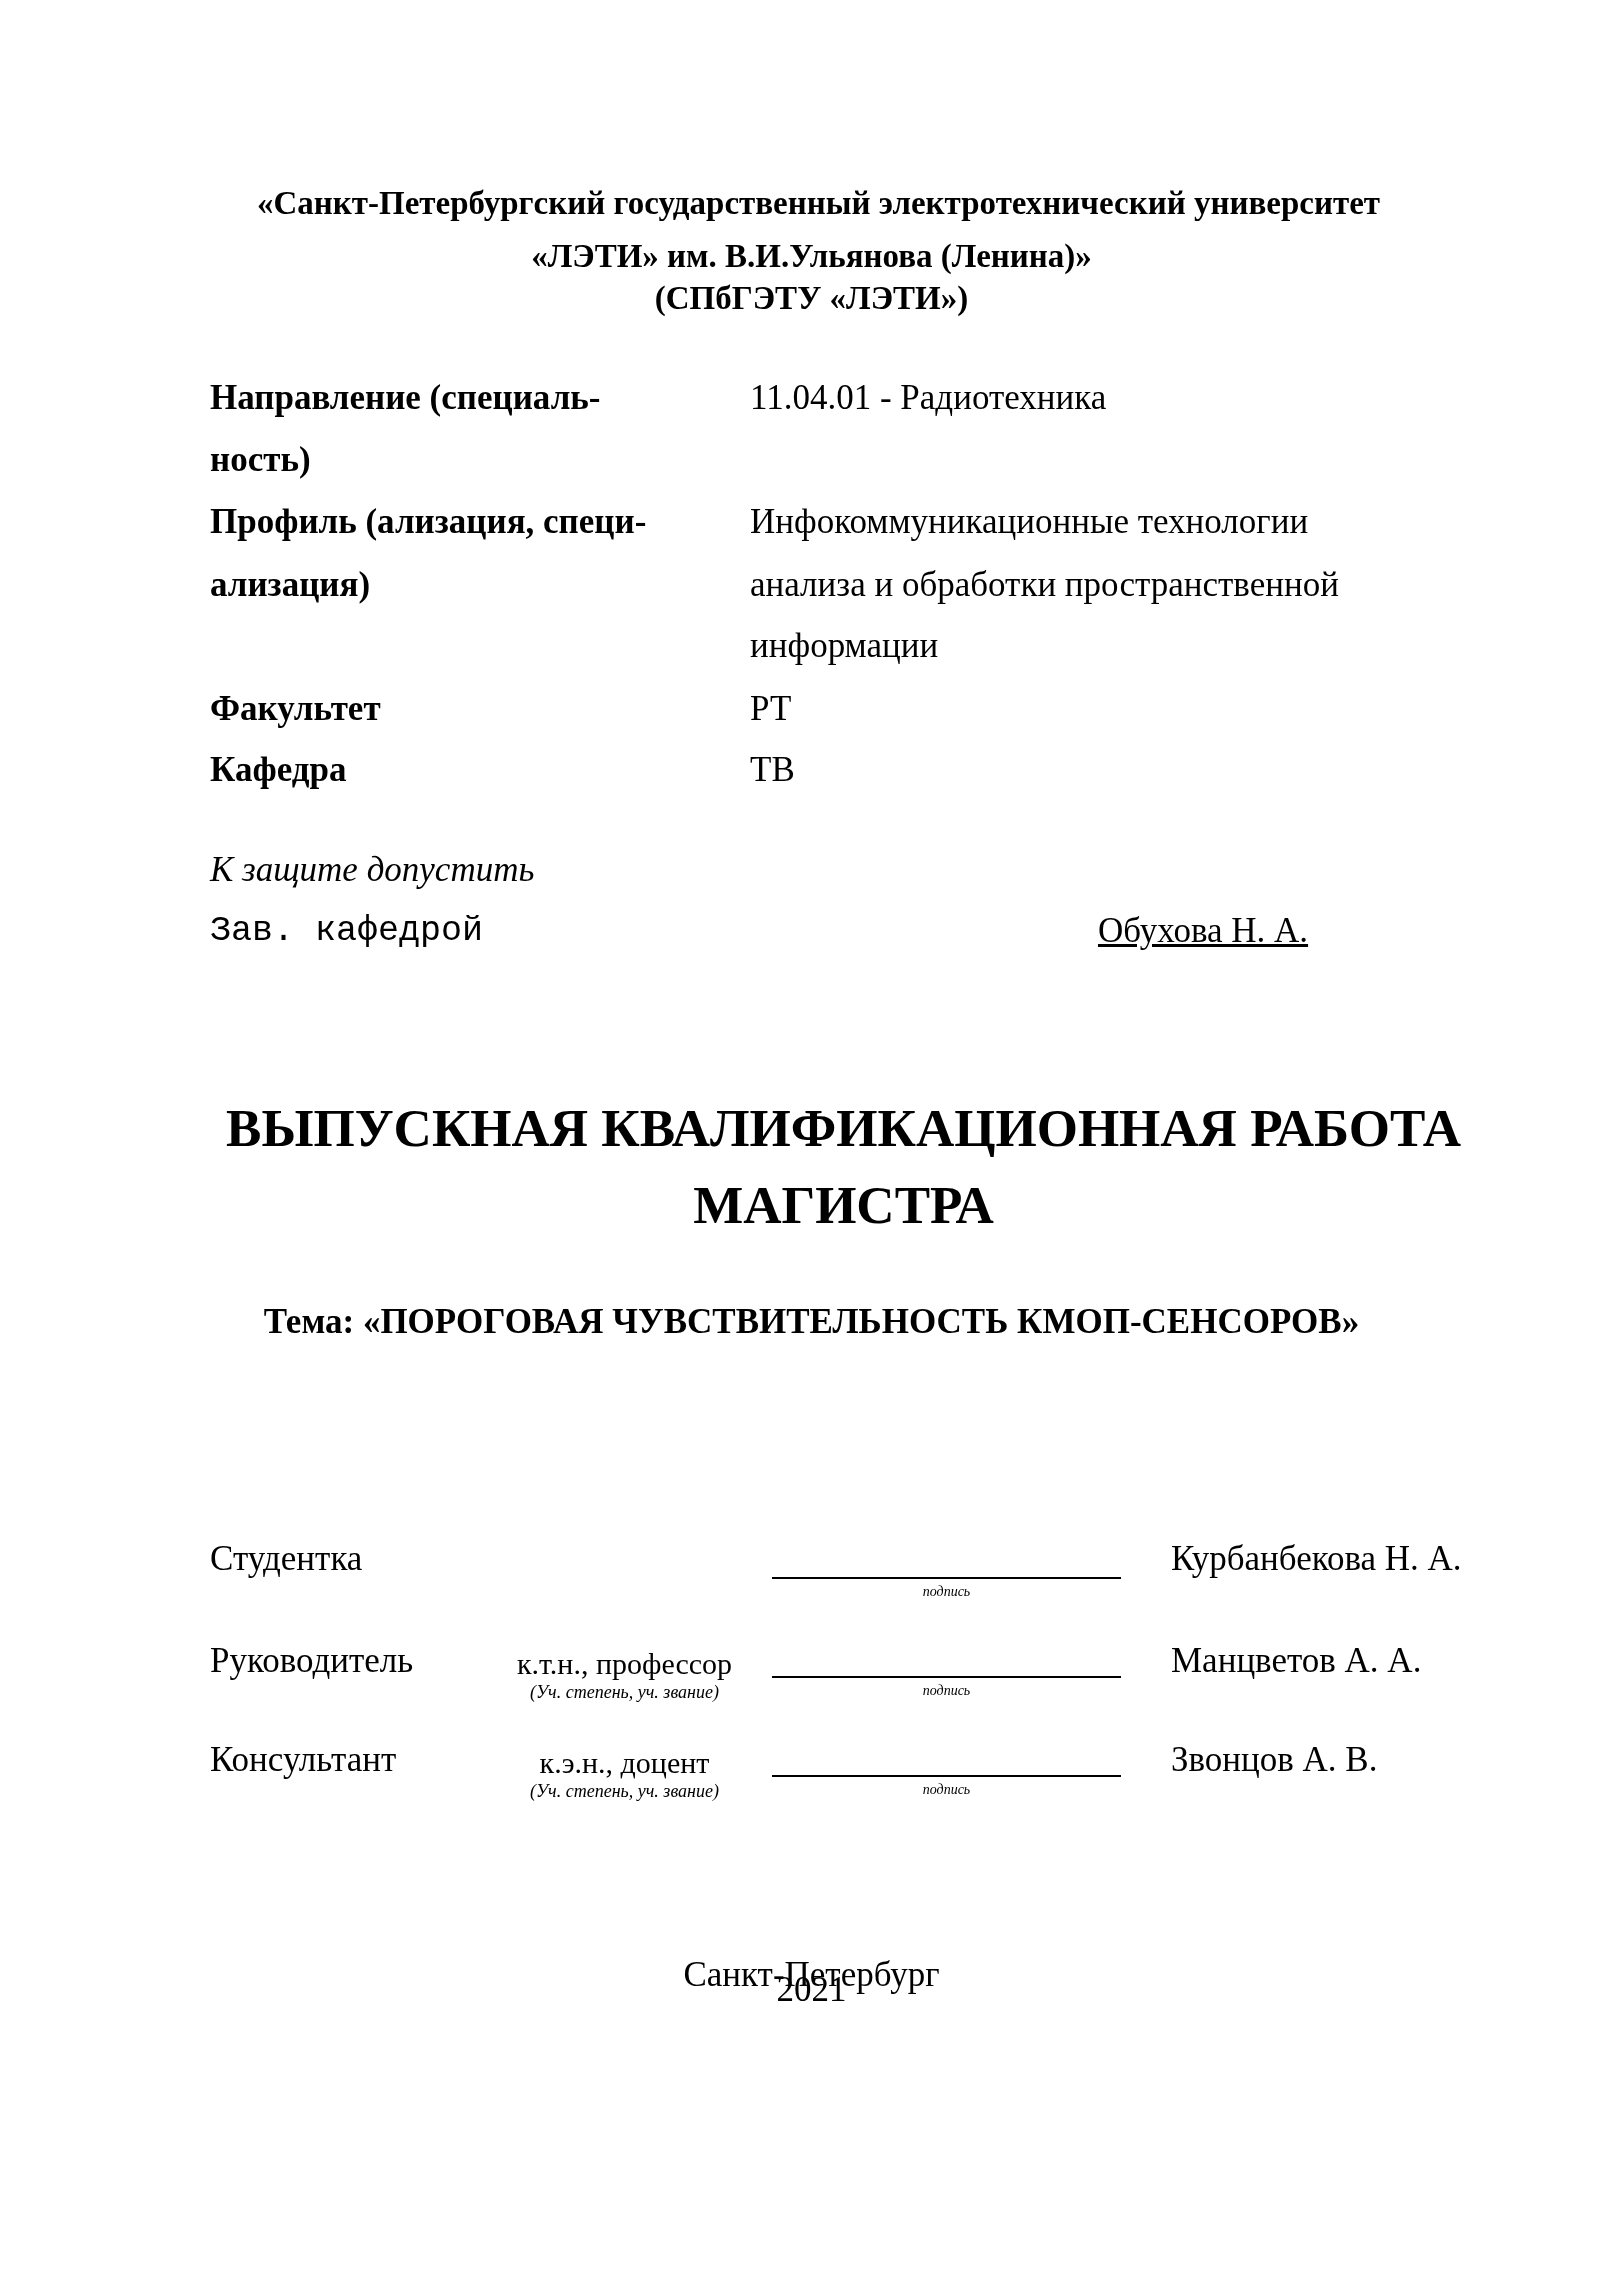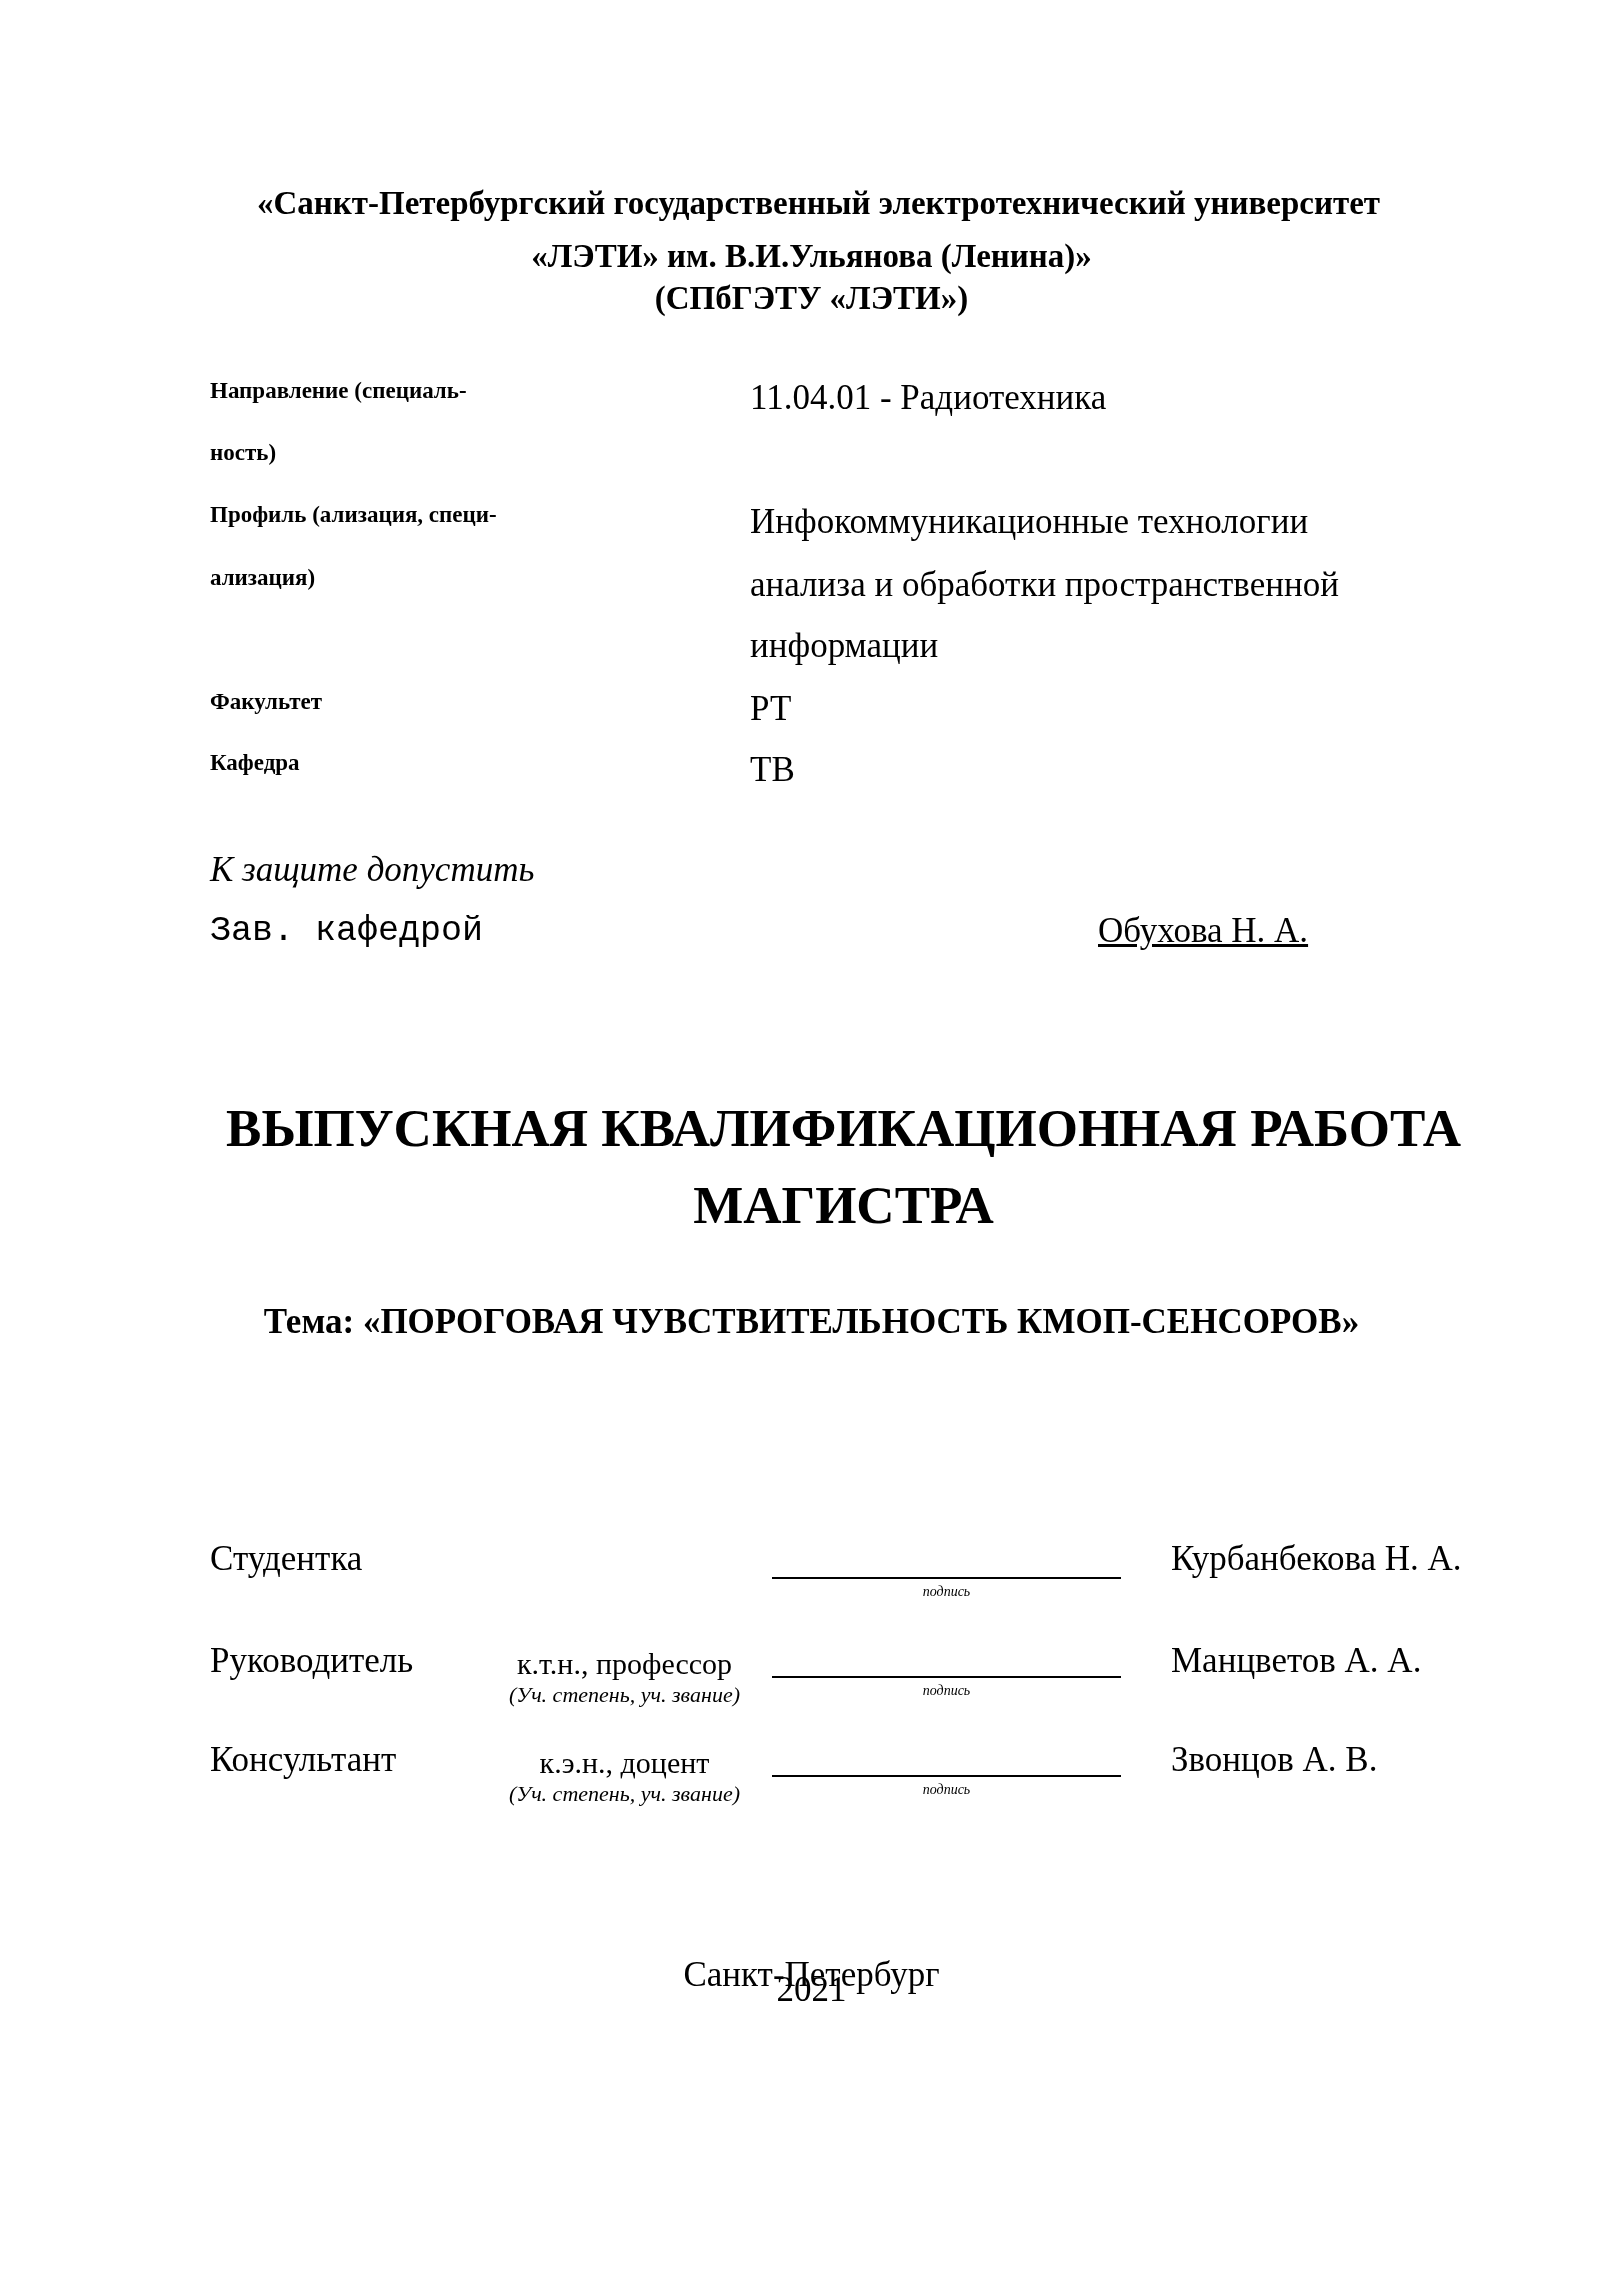--- a/index.html
+++ b/index.html
@@ -3,30 +3,30 @@
 <meta charset="utf-8">
 <style>
   html, body { margin: 0; padding: 0; background: #ffffff; }
   body {
     width: 1623px; height: 2295px; position: relative; overflow: hidden;
     font-family: "Liberation Serif", "DejaVu Serif", serif; color: #000;
   }
   .abs { position: absolute; white-space: nowrap; }
   .center { left: 0; width: 1623px; text-align: center; }
   .hdr { font-weight: bold; font-size: 33px; line-height: 39px; }
-  .lbl { font-weight: bold; font-size: 23px; left: 210px; }
+  .lbl { font-weight: bold; font-size: 35px; left: 210px; }
   .val { font-size: 35px; left: 750px; }
   .txt { font-size: 35px; }
   .ital { font-style: italic; }
   .title { font-weight: bold; font-size: 53px; padding-left: 32px; }
   .theme { font-weight: bold; font-size: 35px; }
   .sigline { position: absolute; left: 772px; width: 349px; height: 0; border-top: 2.4px solid #000; }
   .sigcap { position: absolute; left: 772px; width: 349px; text-align: center; font-style: italic; font-size: 14px; }
   .rank { position: absolute; left: 495px; width: 259px; text-align: center; font-size: 30px; }
-  .rankcap { position: absolute; left: 495px; width: 259px; text-align: center; font-style: italic; font-size: 22px; }
+  .rankcap { position: absolute; left: 495px; width: 259px; text-align: center; font-style: italic; font-size: 18px; }
 </style>
 </head>
 <body>
 
 <div class="abs center hdr" style="top:184px;margin-left:7px;">«Санкт-Петербургский государственный электротехнический университет</div>
 <div class="abs center hdr" style="top:237px;">«ЛЭТИ» им. В.И.Ульянова (Ленина)»</div>
 <div class="abs center hdr" style="top:279px;">(СПбГЭТУ «ЛЭТИ»)</div>
 
 <div class="abs lbl" style="top:378px;">Направление (специаль-</div>
 <div class="abs lbl" style="top:440px;">ность)</div>

